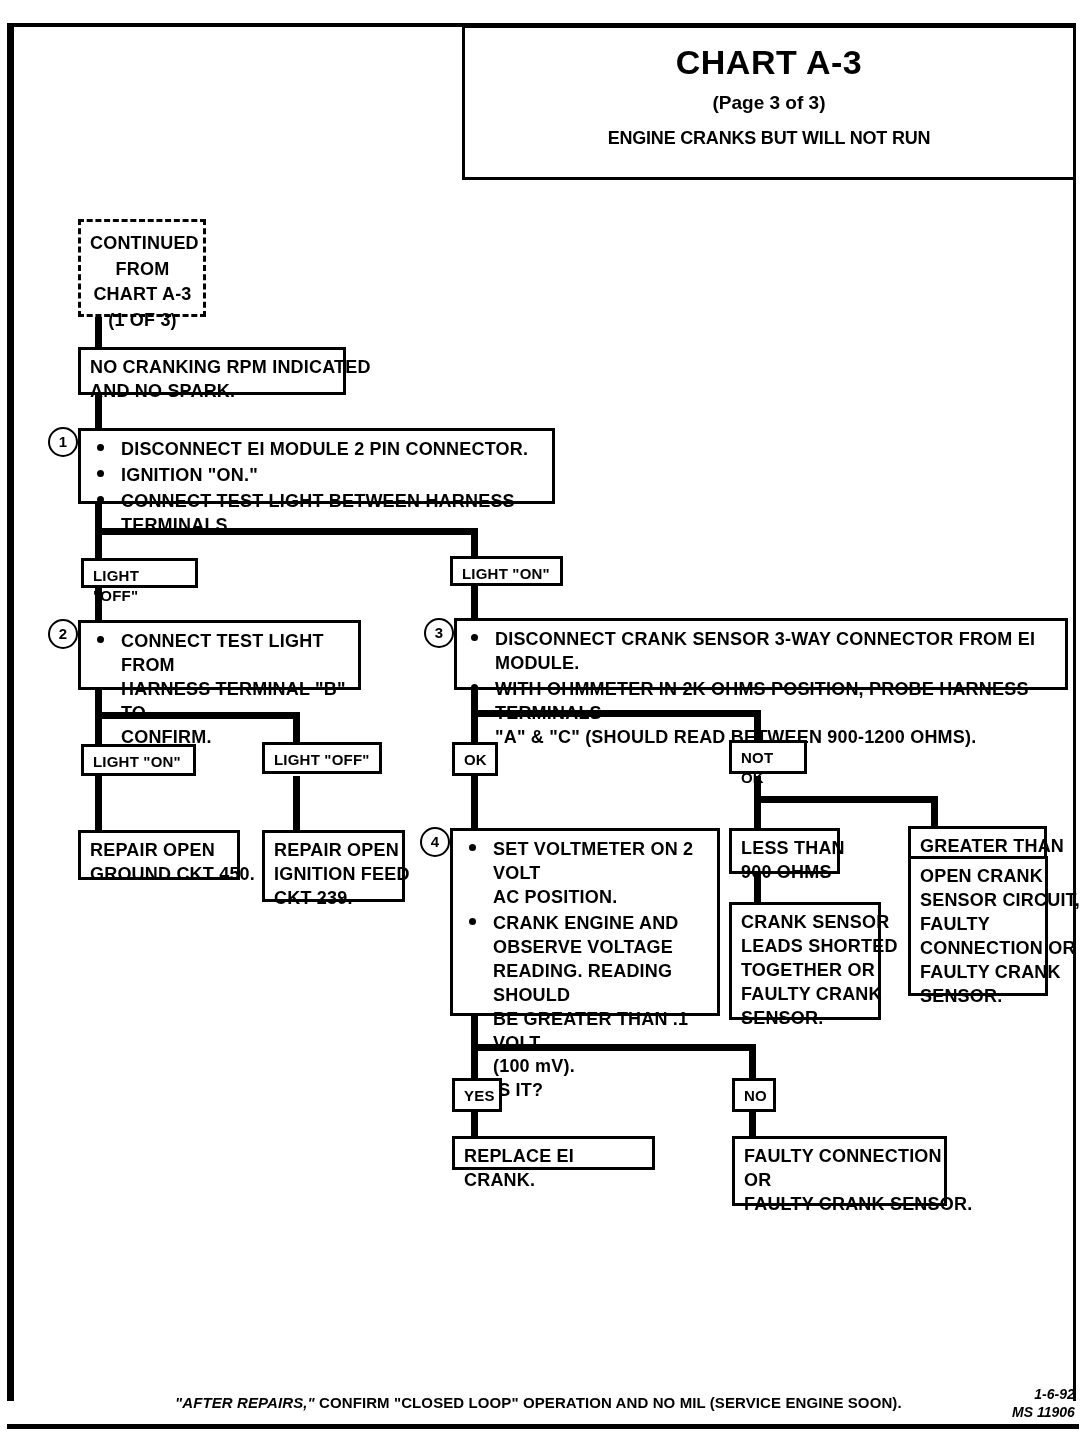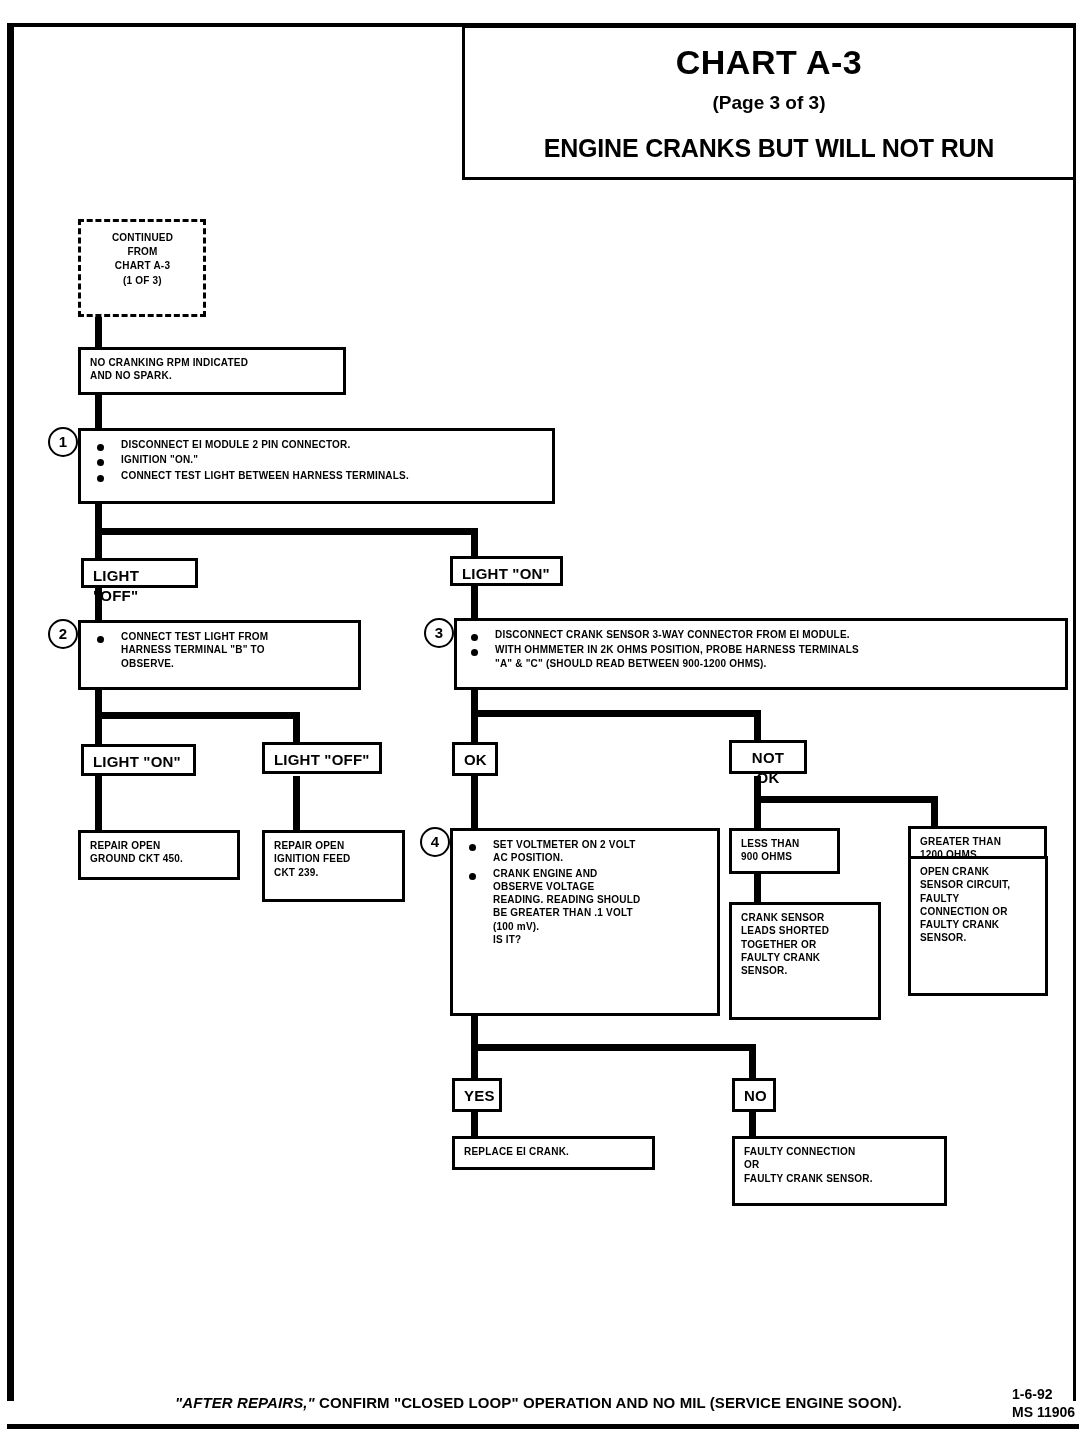--- a/index.html
+++ b/index.html
@@ -57,39 +57,39 @@
     font-weight: bold;
     letter-spacing: 0.5px;
     margin-top: 15px;
   }
   .title-page {
     font-size: 19px;
     font-weight: bold;
     margin-top: 10px;
   }
   .title-sub1 {
-    font-size: 25px;
-    font-weight: bold;
-    margin-top: 20px;
+    font-size: 18px;
+    font-weight: bold;
+    margin-top: 14px;
     letter-spacing: -0.2px;
   }
   .title-sub2 {
     font-size: 25px;
     font-weight: normal;
     margin-top: 0px;
     letter-spacing: -0.3px;
   }
 
   
   .box {
     position: absolute;
     border: 3px solid #000;
     background: #fff;
     box-sizing: border-box;
-    font-size: 10px;
+    font-size: 18px;
     font-weight: bold;
     letter-spacing: 0.2px;
     line-height: 1.33;
     padding: 6px 8px 5px 9px;
   }
   .box.dashed {
     border: 3px dashed #000;
     text-align: center;
     padding-top: 9px;
     line-height: 1.42;
@@ -164,22 +164,23 @@
     font-weight: bold;
     letter-spacing: 0.1px;
   }
   .footer-note i { font-style: italic; }
   .footer-code {
     position: absolute;
     left: 1012px;
     top: 1385px;
     font-size: 14px;
     font-weight: bold;
-    text-align: left;
+    text-align: right;
     line-height: 1.3;
+    font-style: italic;
   }
 </style>
 </head>
 <body>
 
 <div id="page">
 
   <div class="page-border"></div>
   <div class="footer-rule"></div>
 
@@ -264,21 +265,21 @@
   <div class="box label" style="left:450px; top:556px; width:113px; height:30px;">
     <span>LIGHT "ON"</span>
   </div>
 
   <div class="step-circle" style="left:48px; top:619px;">2</div>
   <div class="box list" style="left:78px; top:620px; width:283px; height:70px;">
     <ul class="bullets">
       <li>
         <span class="sub">CONNECT TEST LIGHT  FROM</span>
         <span class="sub">HARNESS TERMINAL "B" TO</span>
-        <span class="sub">OBSERVE.</span>
+        <span class="sub">CONFIRM.</span>
       </li>
     </ul>
   </div>
 
   <div class="step-circle" style="left:424px; top:618px;">3</div>
   <div class="box list" style="left:454px; top:618px; width:614px; height:72px; padding-left:12px;">
     <ul class="bullets">
       <li>DISCONNECT CRANK SENSOR  3-WAY CONNECTOR FROM EI MODULE.</li>
       <li>
         <span class="sub">WITH OHMMETER IN 2K OHMS POSITION, PROBE HARNESS TERMINALS</span>
@@ -290,21 +291,21 @@
   <div class="box label" style="left:81px; top:744px; width:115px; height:32px;">
     <span>LIGHT "ON"</span>
   </div>
   <div class="box label" style="left:262px; top:742px; width:120px; height:32px;">
     <span>LIGHT "OFF"</span>
   </div>
 
   <div class="box label" style="left:452px; top:742px; width:46px; height:34px;">
     <span>OK</span>
   </div>
-  <div class="box label" style="left:729px; top:740px; width:78px; height:34px;text-align:center;">
+  <div class="box label" style="left:729px; top:740px; width:78px; height:34px;">
     <span>NOT OK</span>
   </div>
 
   <div class="box" style="left:78px; top:830px; width:162px; height:50px;">
     <div class="lines">
       <div>REPAIR OPEN</div>
       <div>GROUND CKT 450.</div>
     </div>
   </div>
   <div class="box" style="left:262px; top:830px; width:143px; height:72px;">

